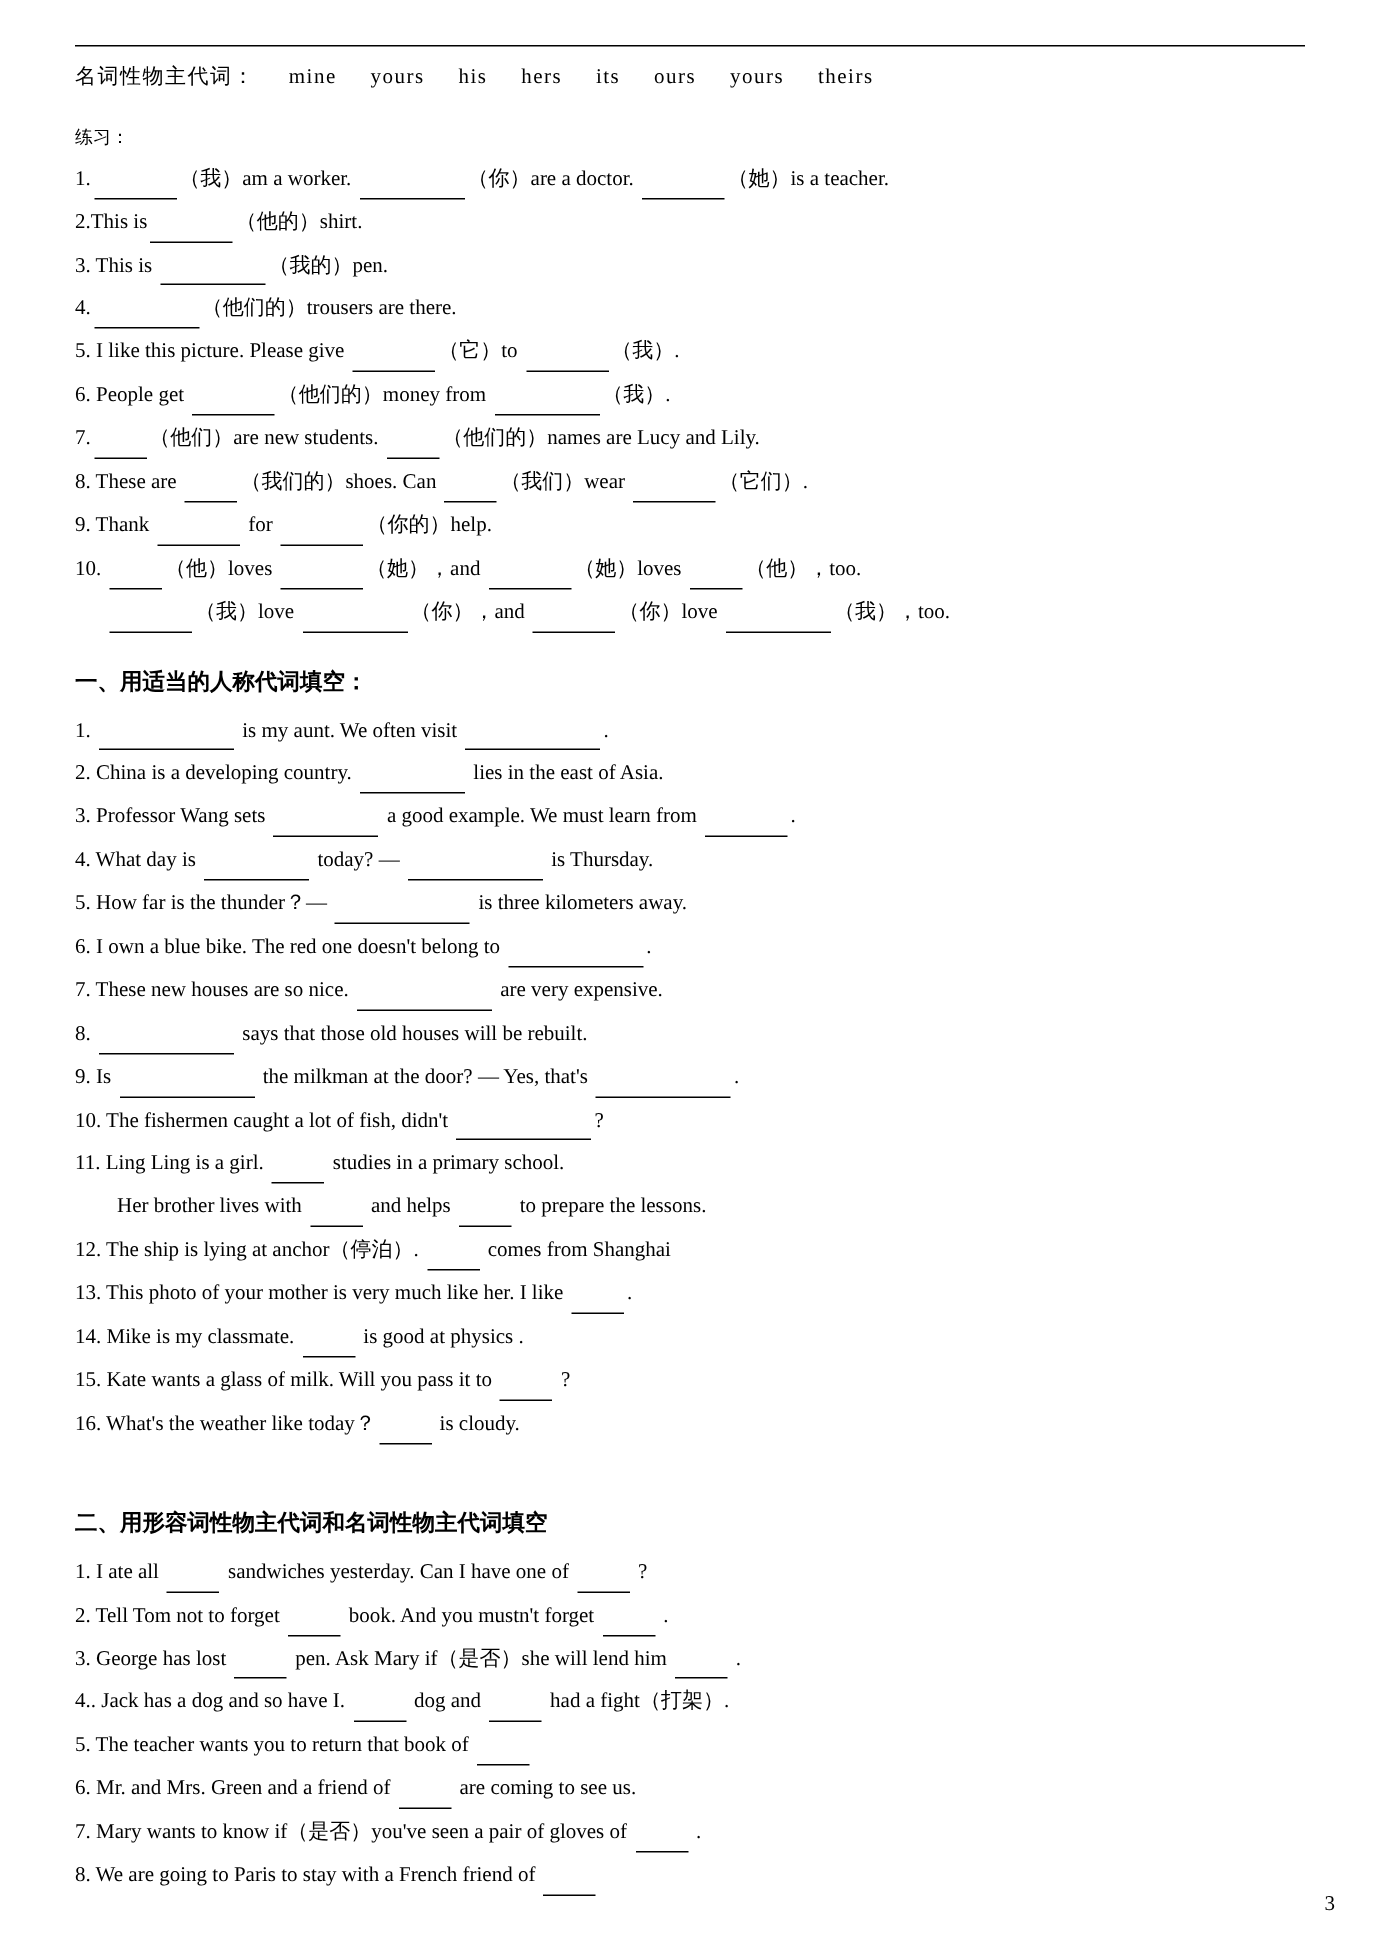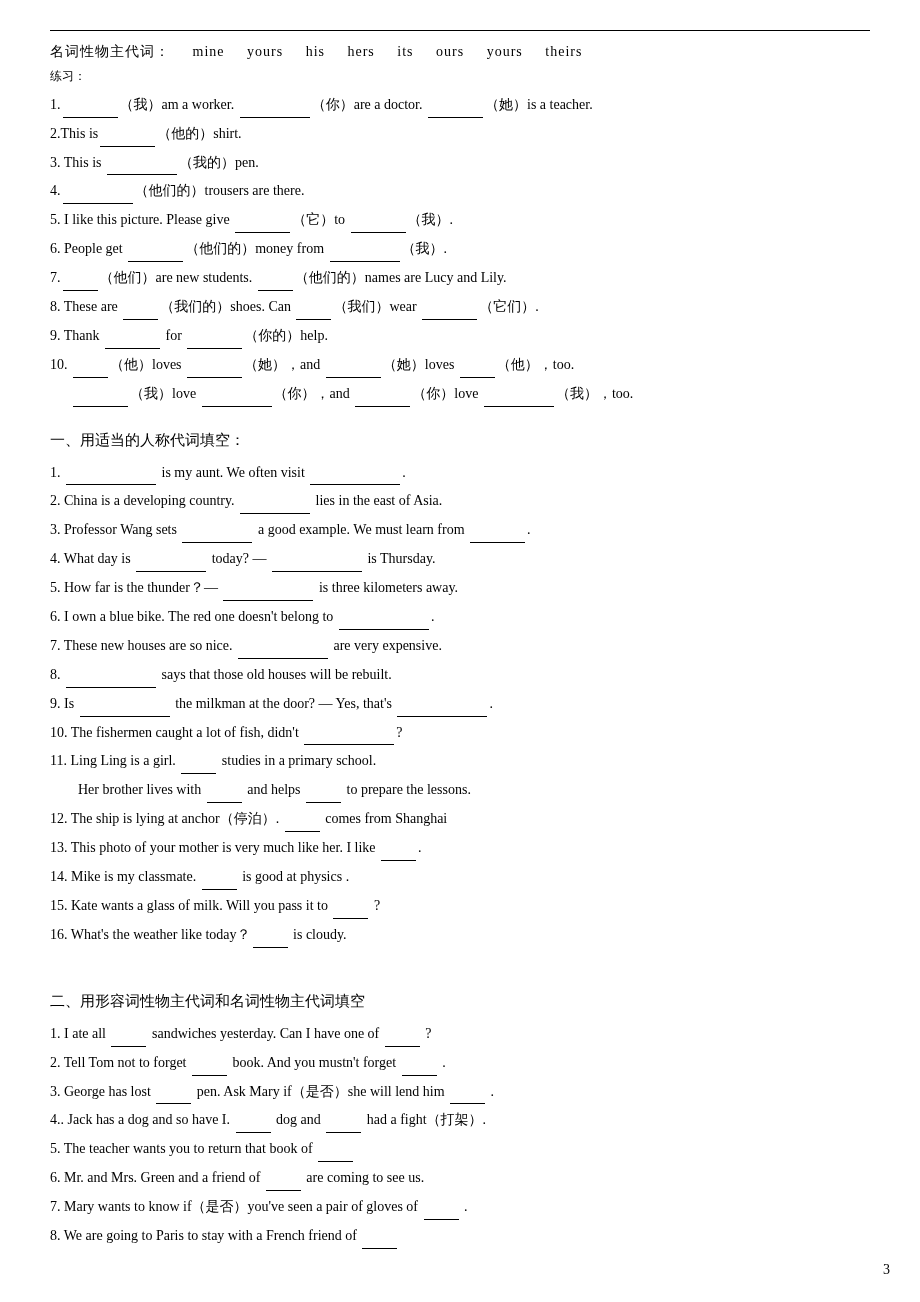--- a/index.html
+++ b/index.html
@@ -16,30 +16,30 @@
       min-height: 1302px;
       padding: 30px 50px 30px 50px;
       line-height: 1.8;
     }
     .top-rule {
       border-top: 1.5px solid #000;
       margin-bottom: 8px;
     }
     .header-row {
       font-size: 14px;
-      margin-bottom: 2px;
+      margin-bottom: 17px;
       letter-spacing: 1px;
     }
     .header-row span {
       margin-right: 18px;
     }
     .section-title {
       font-size: 15px;
       margin: 18px 0 6px 0;
-      font-weight: normal;
+      font-weight: bold;
     }
     .exercise-label {
       font-size: 12px;
       margin-bottom: 4px;
     }
     .line {
       margin-bottom: 3px;
       font-size: 14px;
       line-height: 1.85;
     }

